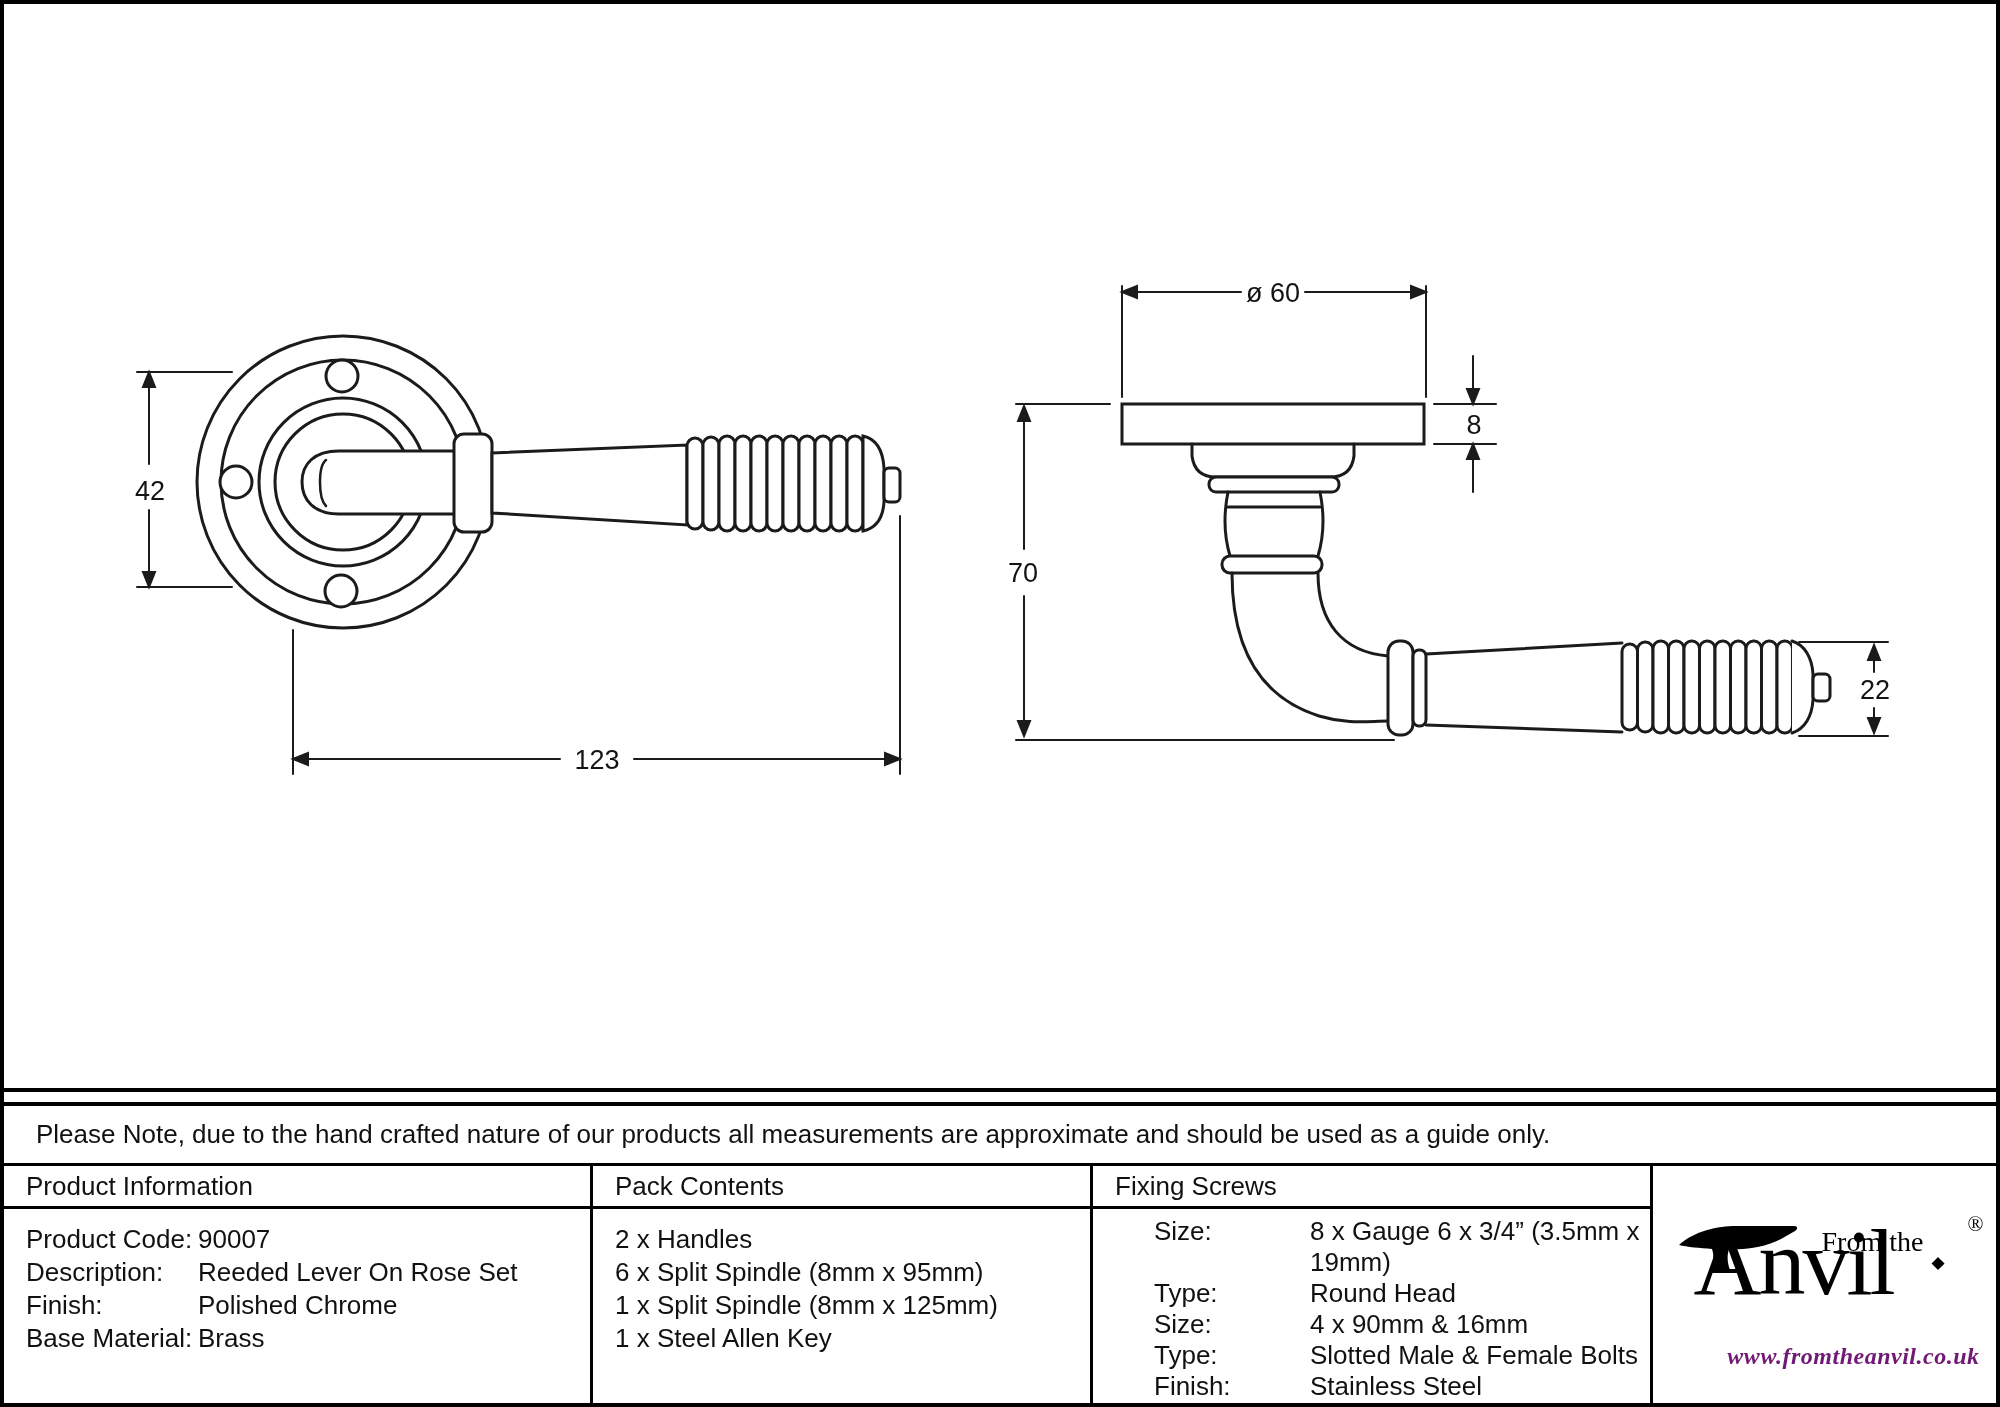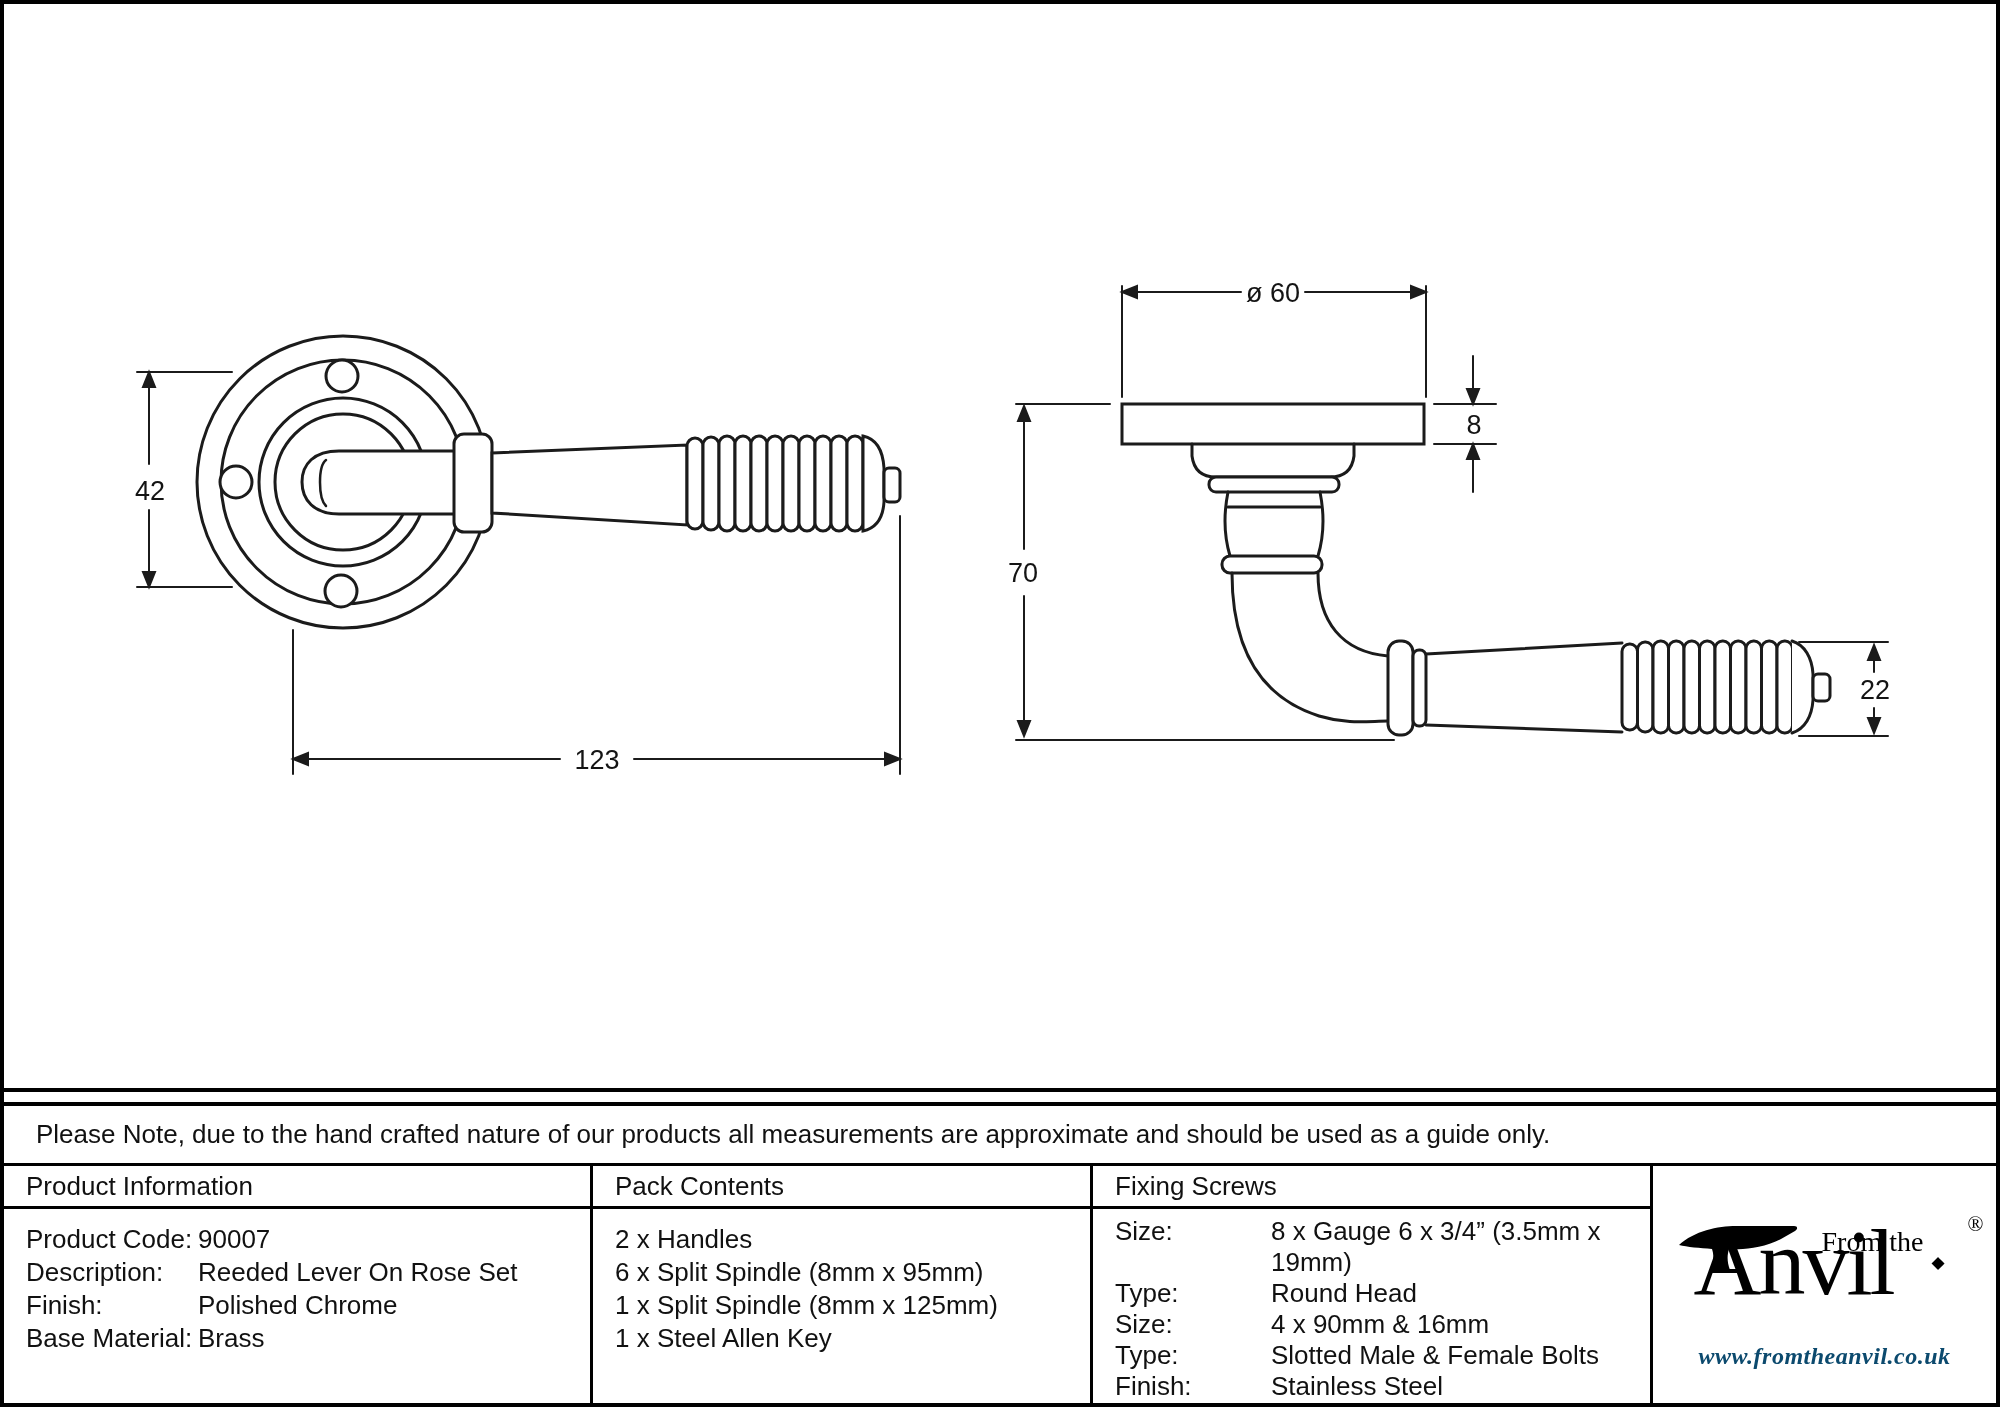--- a/index.html
+++ b/index.html
@@ -29,44 +29,44 @@
     border-bottom:3px solid #000;
     display:flex;align-items:center;padding-left:32px;
   }
   .hdr{border-bottom:3px solid #000;display:flex;align-items:center;padding-left:22px;}
   .hdr.c2,.cell.c2{border-left:3px solid #000;}
   .hdr.c3,.cell.c3{border-left:3px solid #000;}
   .cell{padding:14px 8px 0 22px;line-height:33px;}
   .cell.c3{padding-top:7px;line-height:31px;}
   .kv{display:flex;}
   .kv .k{width:172px;flex:none;}
-  .fx .k{width:156px;flex:none;}
+  .fx .k{width:156px;flex:none;margin-left:39px;}
   .logo-cell{
     grid-column:4;grid-row:2 / 4;border-left:3px solid #000;
     position:relative;
   }
   .logo{position:relative;width:310px;height:150px;margin:58px auto 0;}
   .anvil-word{
     position:absolute;left:24px;top:-16px;
     font-family:"Liberation Serif",serif;font-size:94px;letter-spacing:-3px;color:#000;
   }
   .anvil-icon{position:absolute;left:6px;top:0px;}
   .from-the{
     position:absolute;left:152px;top:2px;
     font-family:"Liberation Serif",serif;font-size:28px;color:#000;
   }
   .diamond{position:absolute;left:262px;top:28px;font-size:17px;color:#000;}
   .reg{
     position:absolute;right:-4px;top:-12px;
     font-family:"Liberation Serif",serif;font-size:21px;color:#000;
   }
   .logo-url{
-    position:absolute;left:0;bottom:4px;width:100%;text-align:center;
+    position:absolute;left:0;bottom:4px;width:100%;text-align:right;
     font-family:"Liberation Serif",serif;font-style:italic;font-weight:bold;
-    font-size:24px;letter-spacing:0.5px;color:#0c4a6e;
+    font-size:24px;letter-spacing:0.5px;color:#701a75;
   }
 </style>
 </head>
 <body>
 
 <div class="sheet">
 
   <div class="drawing-area">
     <svg width="1992" height="1088" viewBox="0 0 1992 1088">
       <g stroke="#1b1b1b" stroke-width="3" fill="none" stroke-linecap="round">

